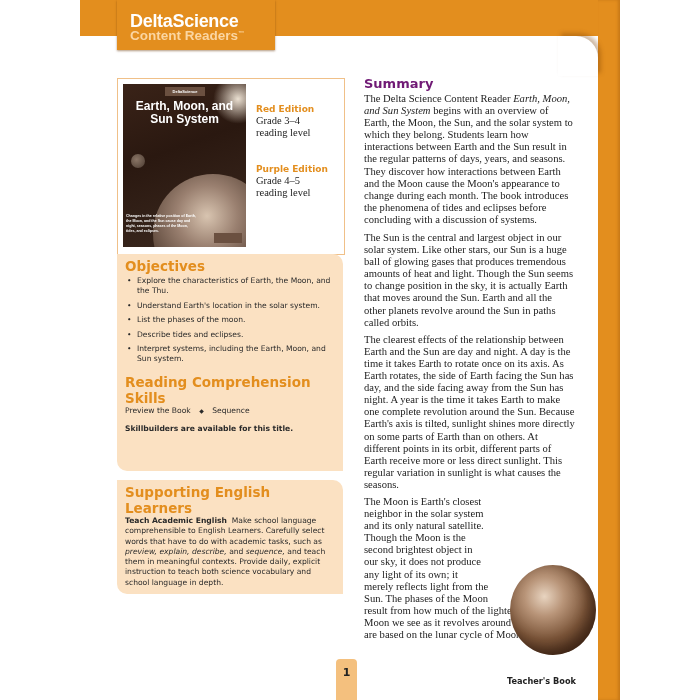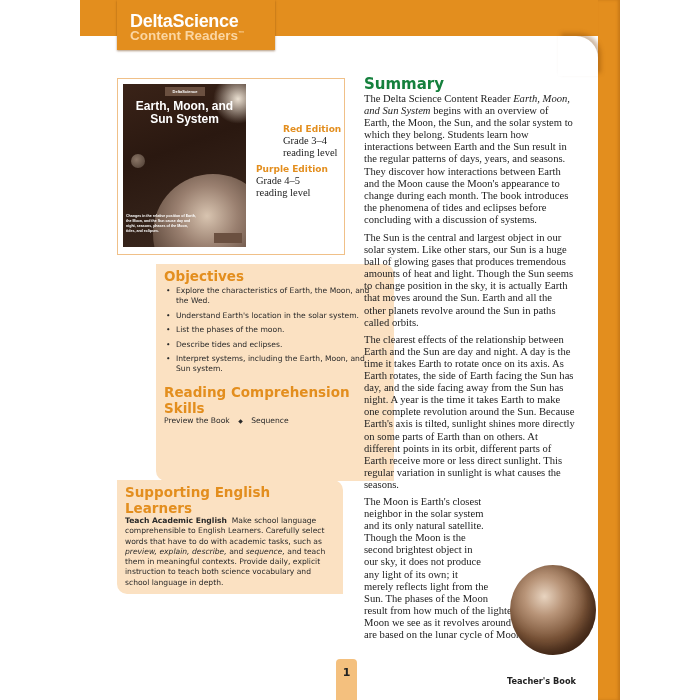--- a/index.html
+++ b/index.html
@@ -27,21 +27,21 @@
 
   .panel { position: absolute; left: 117px; width: 226px; background: #fbe1c2; border-radius: 0 10px 0 10px; }
   .panel-h { font-family: "DejaVu Sans", sans-serif; font-weight: bold; color: #e38e1e; font-size: 13.5px; margin: 0; padding: 0; line-height: 16px; }
   .panel ul { list-style: none; margin: 2px 0 0 0; padding: 0; }
   .panel li { position: relative; padding-left: 12px; font-family: "DejaVu Sans", sans-serif; font-size: 7.6px; line-height: 10px; color: #2a2a2a; margin-bottom: 4.5px; }
   .panel li::before { content: "•"; position: absolute; left: 2px; top: 0; color: #2a2a2a; }
   .small-text { font-family: "DejaVu Sans", sans-serif; font-size: 7.6px; line-height: 10.3px; color: #2a2a2a; }
   .bold { font-weight: bold; }
 
   .right-col { position: absolute; left: 364px; width: 212px; font-family: "Liberation Serif", serif; font-size: 10.6px; line-height: 12.1px; color: #222; }
-  .right-col h2 { font-family: "DejaVu Sans", sans-serif; font-weight: bold; color: #15803d; font-size: 15px; margin: 0 0 1px 0; line-height: 16px; }
+  .right-col h2 { font-family: "DejaVu Sans", sans-serif; font-weight: bold; color: #701a75; font-size: 13px; margin: 0 0 1px 0; line-height: 16px; }
   .right-col p { margin: 0 0 5px 0; }
   .earth-img { position: absolute; left: 510px; top: 565px; width: 86px; height: 90px; border-radius: 50%; background: radial-gradient(circle at 40% 35%, #e8d4c0 0%, #b89478 25%, #7a5438 55%, #4a2e1c 85%, #3a2214 100%); box-shadow: inset -6px -6px 12px rgba(40,20,10,0.5); }
   .earth-float { float: right; width: 88px; height: 92px; shape-outside: circle(50%); margin: 10px -2px 0 6px; }
 
   .page-tab { position: absolute; left: 336px; top: 659px; width: 21px; height: 41px; background: #f4c07e; border-radius: 4px 4px 0 0; }
   .page-num { position: absolute; left: 0; top: 7px; width: 21px; text-align: center; font-family: "DejaVu Sans", sans-serif; font-weight: bold; font-size: 11px; color: #222; }
   .footer-label { position: absolute; left: 507px; top: 676px; font-family: "DejaVu Sans", sans-serif; font-weight: bold; font-size: 8.2px; color: #222; }
 </style>
 </head>
 <body>
@@ -59,47 +59,48 @@
 <div class="cover-box">
   <div class="cover">
     <div class="cover-sun"></div>
     <div class="cover-brand">DeltaScience</div>
     <div class="cover-title">Earth, Moon, and Sun System</div>
     <div class="cover-moon"></div>
     <div class="cover-earth"></div>
     <div class="cover-text">Changes in the relative position of Earth, the Moon, and the Sun cause day and night, seasons, phases of the Moon, tides, and eclipses.</div>
     <div class="cover-logo2"></div>
   </div>
-  <div class="ed-block" style="top:44px;margin-left:27px;">
+  <div class="ed-block" style="top:24px;">
     <div class="ed-title">Red Edition</div>
     <div>Grade 3–4</div>
     <div>reading level</div>
   </div>
   <div class="ed-block" style="top:84px;">
     <div class="ed-title">Purple Edition</div>
     <div>Grade 4–5</div>
     <div>reading level</div>
   </div>
 </div>
 
-<div class="panel" style="top:264px; height:213px; padding:4px 20px 0 8px; width:210px;margin-left:39px;">
+<div class="panel" style="top:254px; height:213px; padding:4px 8px 0 8px; width:210px;">
   <h3 class="panel-h">Objectives</h3>
   <ul>
-    <li>Explore the characteristics of Earth, the Moon, and the Wed.</li>
+    <li>Explore the characteristics of Earth, the Moon, and the Thu.</li>
     <li>Understand Earth's location in the solar system.</li>
     <li>List the phases of the moon.</li>
     <li>Describe tides and eclipses.</li>
     <li>Interpret systems, including the Earth, Moon, and Sun system.</li>
   </ul>
   <h3 class="panel-h" style="margin-top:10px;">Reading Comprehension Skills</h3>
   <div class="small-text">
     <span>Preview the Book</span>
     <span style="margin:0 6px; font-size:6px;">◆</span>
     <span>Sequence</span>
   </div>
+  <div class="small-text bold" style="margin-top:8px;">Skillbuilders are available for this title.</div>
 </div>
 
 <div class="panel" style="top:480px; height:110px; padding:4px 8px 0 8px; width:210px;">
   <h3 class="panel-h">Supporting English Learners</h3>
   <div class="small-text"><span class="bold">Teach Academic English</span>&nbsp; <span>Make school language comprehensible to English Learners. Carefully select words that have to do with academic tasks, such as </span><i>preview, explain, describe,</i><span> and </span><i>sequence,</i><span> and teach them in meaningful contexts. Provide daily, explicit instruction to teach both science vocabulary and school language in depth.</span></div>
 </div>
 
 <div class="right-col" style="top:76px;">
   <h2>Summary</h2>
   <p><span>The Delta Science Content Reader </span><i>Earth, Moon, and Sun System</i><span> begins with an overview of Earth, the Moon, the Sun, and the solar system to which they belong. Students learn how interactions between Earth and the Sun result in the regular patterns of days, years, and seasons. They discover how interactions between Earth and the Moon cause the Moon's appearance to change during each month. The book introduces the phenomena of tides and eclipses before concluding with a discussion of systems.</span></p>

